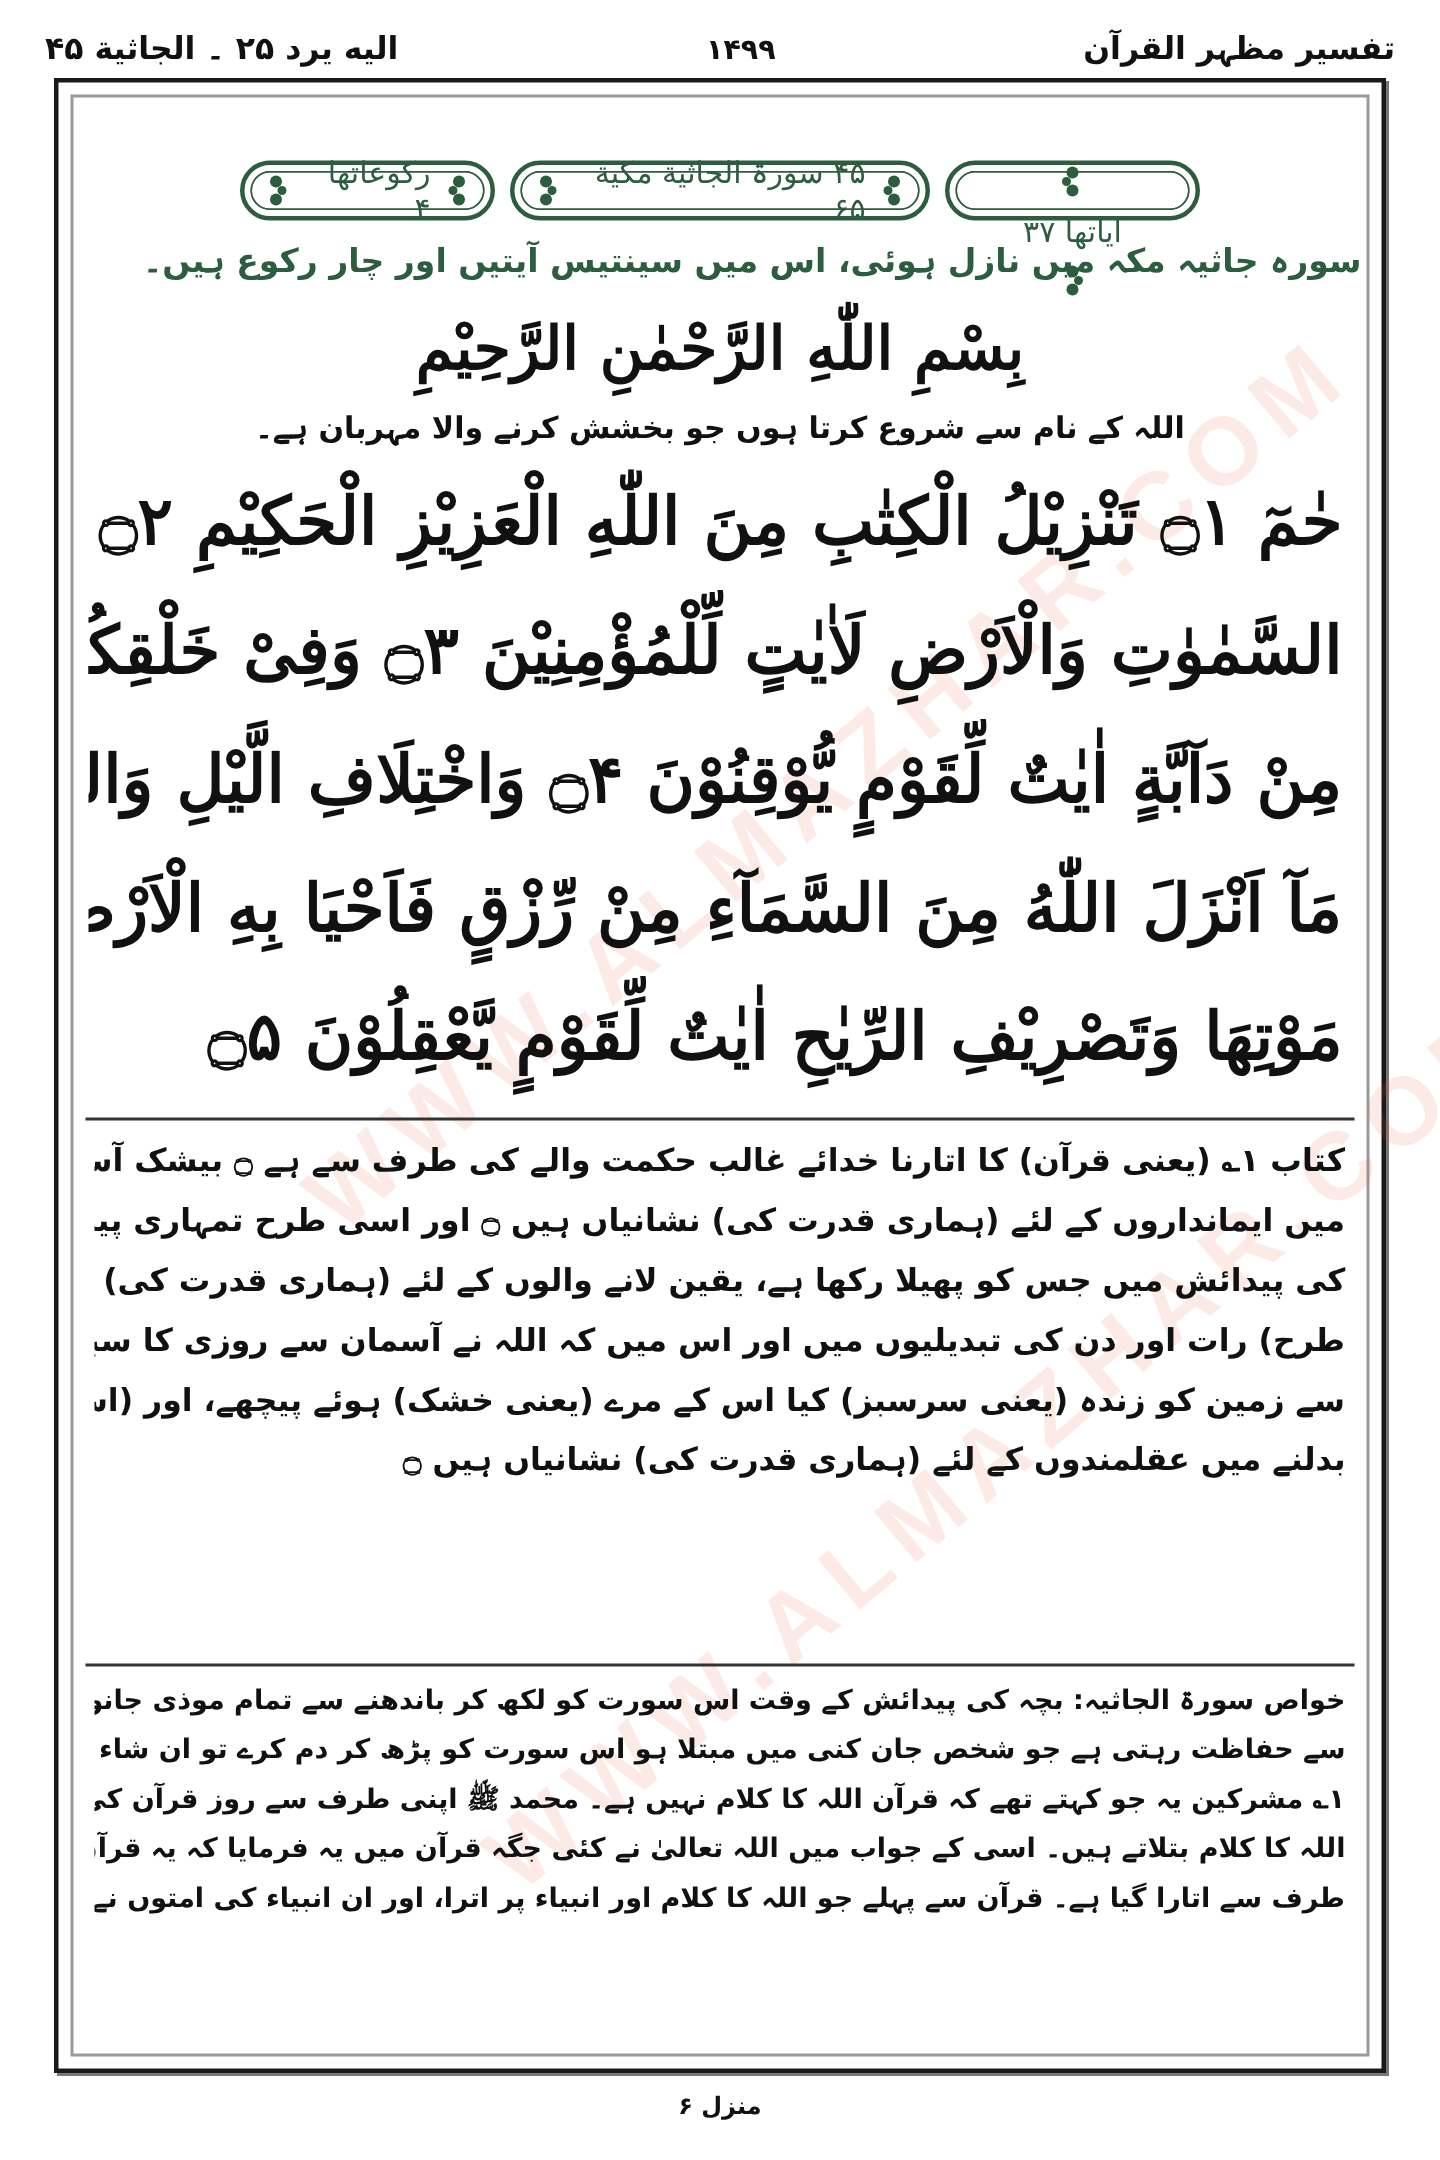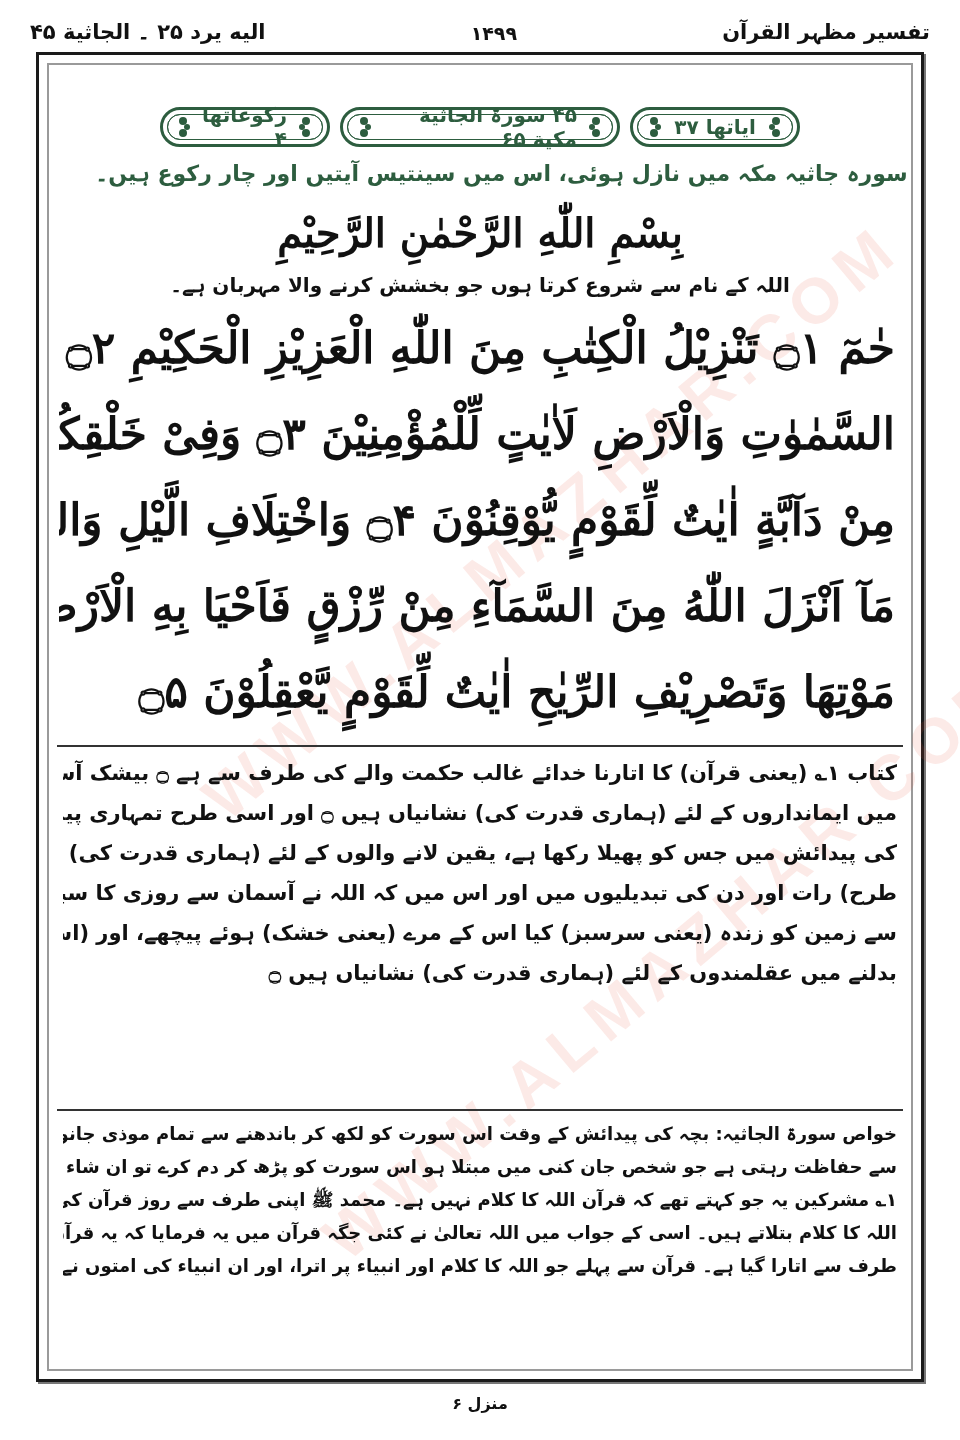--- a/index.html
+++ b/index.html
@@ -27,30 +27,30 @@
   }
 
   
   .cartouche-row {
     position:absolute; top:42px; left:0; right:0;
     display:flex; justify-content:center; gap:10px; direction:rtl;
   }
   .cartouche {
     display:flex; align-items:center; gap:10px;
     border:3px solid #2d5d3f; border-radius:22px; height:40px; padding:0 12px;
-    color:#2d5d3f; font-size:20px; font-weight:bold; box-sizing:border-box;
+    color:#2d5d3f; font-size:20px; font-weight:normal; box-sizing:border-box;
     position:relative;
   }
   .cartouche::before, .cartouche::after {
     content:""; position:absolute; top:4px; bottom:4px; left:4px; right:4px;
     border:1px solid #2d5d3f; border-radius:16px; pointer-events:none;
   }
   .orn { width:18px; height:22px; position:relative; }
   .orn svg { width:18px; height:22px; display:block; }
-  .c-ayat { width:170px; justify-content:space-between; }
+  .c-ayat { width:170px; justify-content:space-between;flex-direction:column; }
   .c-surah { width:280px; justify-content:space-between; }
   .c-ruku { width:170px; justify-content:space-between; }
 
   .intro-line {
     position:absolute; top:96px; left:0; right:0; text-align:center; direction:rtl;
     color:#2d5d3f; font-size:22px; font-weight:bold;padding-left:43px;
   }
   .bismillah {
     position:absolute; top:144px; left:0; right:0; text-align:center; direction:rtl;
     font-family:"DejaVu Serif", serif; font-size:40px; font-weight:bold; color:#111;

